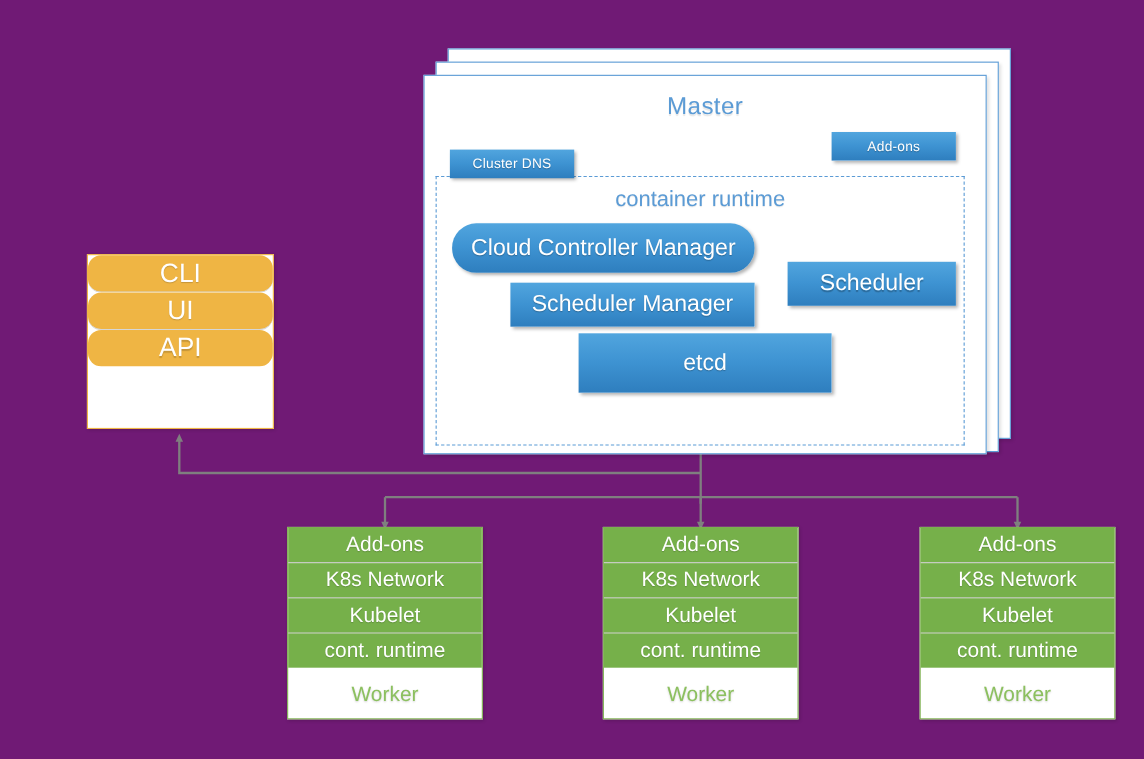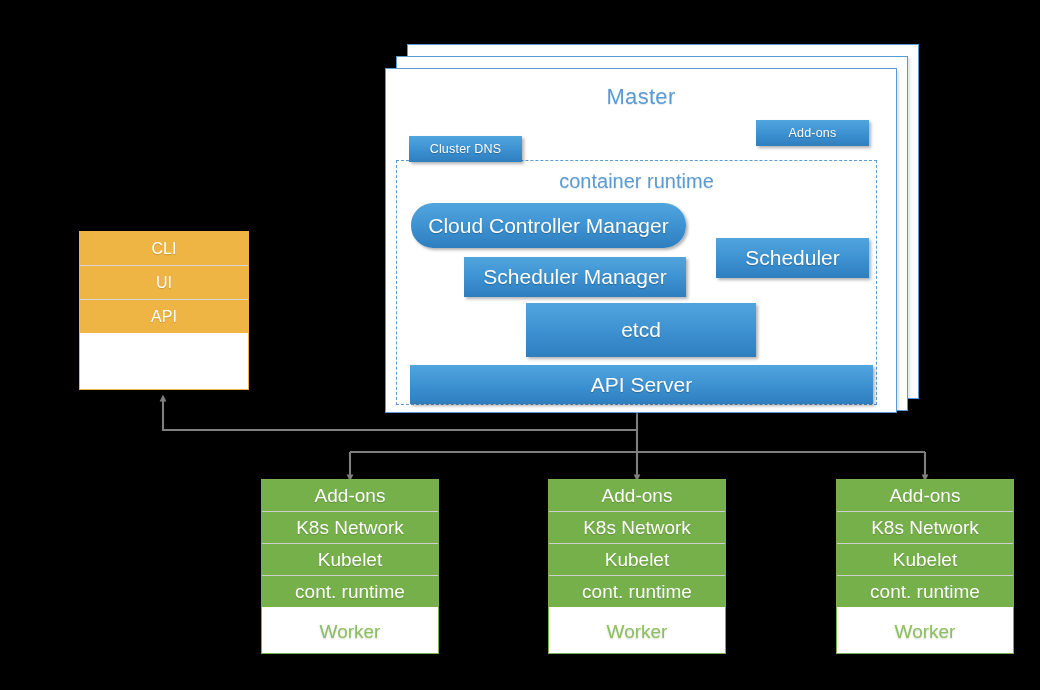--- a/index.html
+++ b/index.html
@@ -8,21 +8,21 @@
     background: #ffffff;
   }
   body {
     font-family: "Liberation Sans", sans-serif;
     -webkit-font-smoothing: antialiased;
   }
   #canvas {
     position: relative;
     width: 1040px;
     height: 690px;
-    background: #000000;
+    background: #701a75;
     overflow: hidden;
   }
 
   
   .abs { position: absolute; box-sizing: border-box; }
 
   .center {
     display: flex;
     align-items: center;
     justify-content: center;
@@ -68,23 +68,24 @@
 
   
   .access-frame {
     border: 1.2px solid #EFB544;
     background: #ffffff;
     box-shadow: 1px 1px 3px rgba(0,0,0,0.16);
   }
   .orangebox {
     background: #EFB544;
     color: #ffffff;
-    font-size: 16px;
+    font-size: 24px;
     text-shadow: 0 1px 1px rgba(0,0,0,0.18);
     border-bottom: 1.5px solid #d6d6d6;
+    border-radius: 12px;
   }
   .access-label {
     color: #F0C05A;
     font-size: 20px;
     text-shadow: 0 1px 2px rgba(0,0,0,0.18);
   }
 
   
   .worker-frame {
     border: 1.2px solid #7CAF4E;
@@ -162,21 +163,20 @@
   </svg>
 
   <div class="abs center bluebox" style="left:411px; top:203px; width:275px; height:45px; z-index:7;border-radius:22px;">Cloud Controller Manager</div>
 
   <div class="abs center bluebox" style="left:464px; top:257px; width:222px; height:40px; z-index:7;">Scheduler Manager</div>
 
   <div class="abs center bluebox" style="left:526px; top:303px; width:230px; height:54px; z-index:7;">etcd</div>
 
   <div class="abs center bluebox" style="left:716px; top:238px; width:153px; height:40px; z-index:7;">Scheduler</div>
 
-  <div class="abs center bluebox" style="left:410px; top:365px; width:463px; height:39px; z-index:7;">API Server</div>
 
   <div class="abs access-frame" style="left:79px; top:231px; width:170px; height:159px; z-index:7;">
     <div class="center orangebox" style="height:33px;">CLI</div>
     <div class="center orangebox" style="height:33px;">UI</div>
     <div class="center orangebox" style="height:33px; border-bottom:none;">API</div>
   </div>
 
   <div class="abs worker-frame" style="left:261px; top:479px; width:178px; height:175px; z-index:7;">
     <div class="center greenbox" style="height:31px;">Add-ons</div>
     <div class="center greenbox" style="height:31px;">K8s Network</div>

